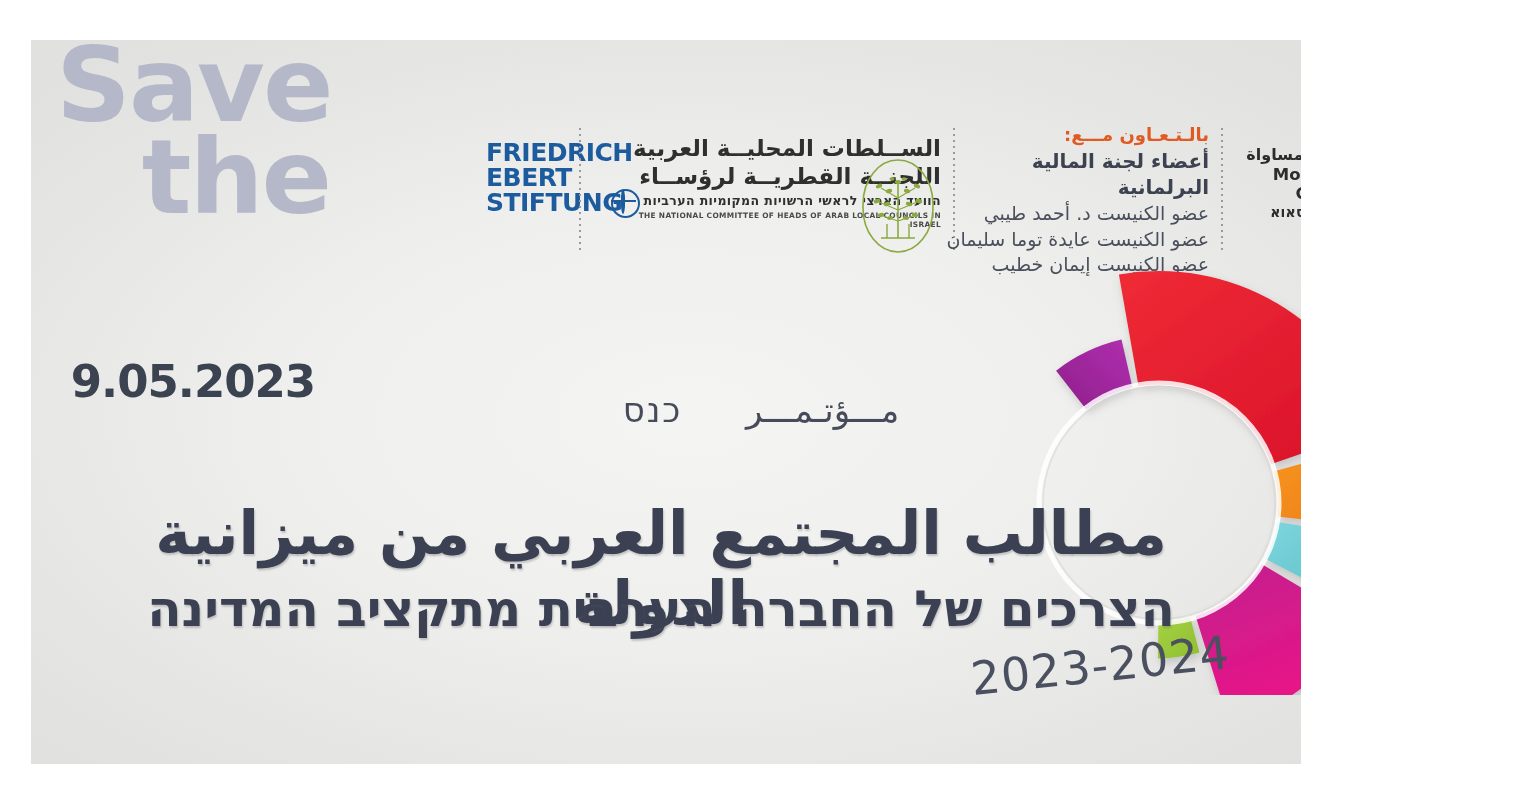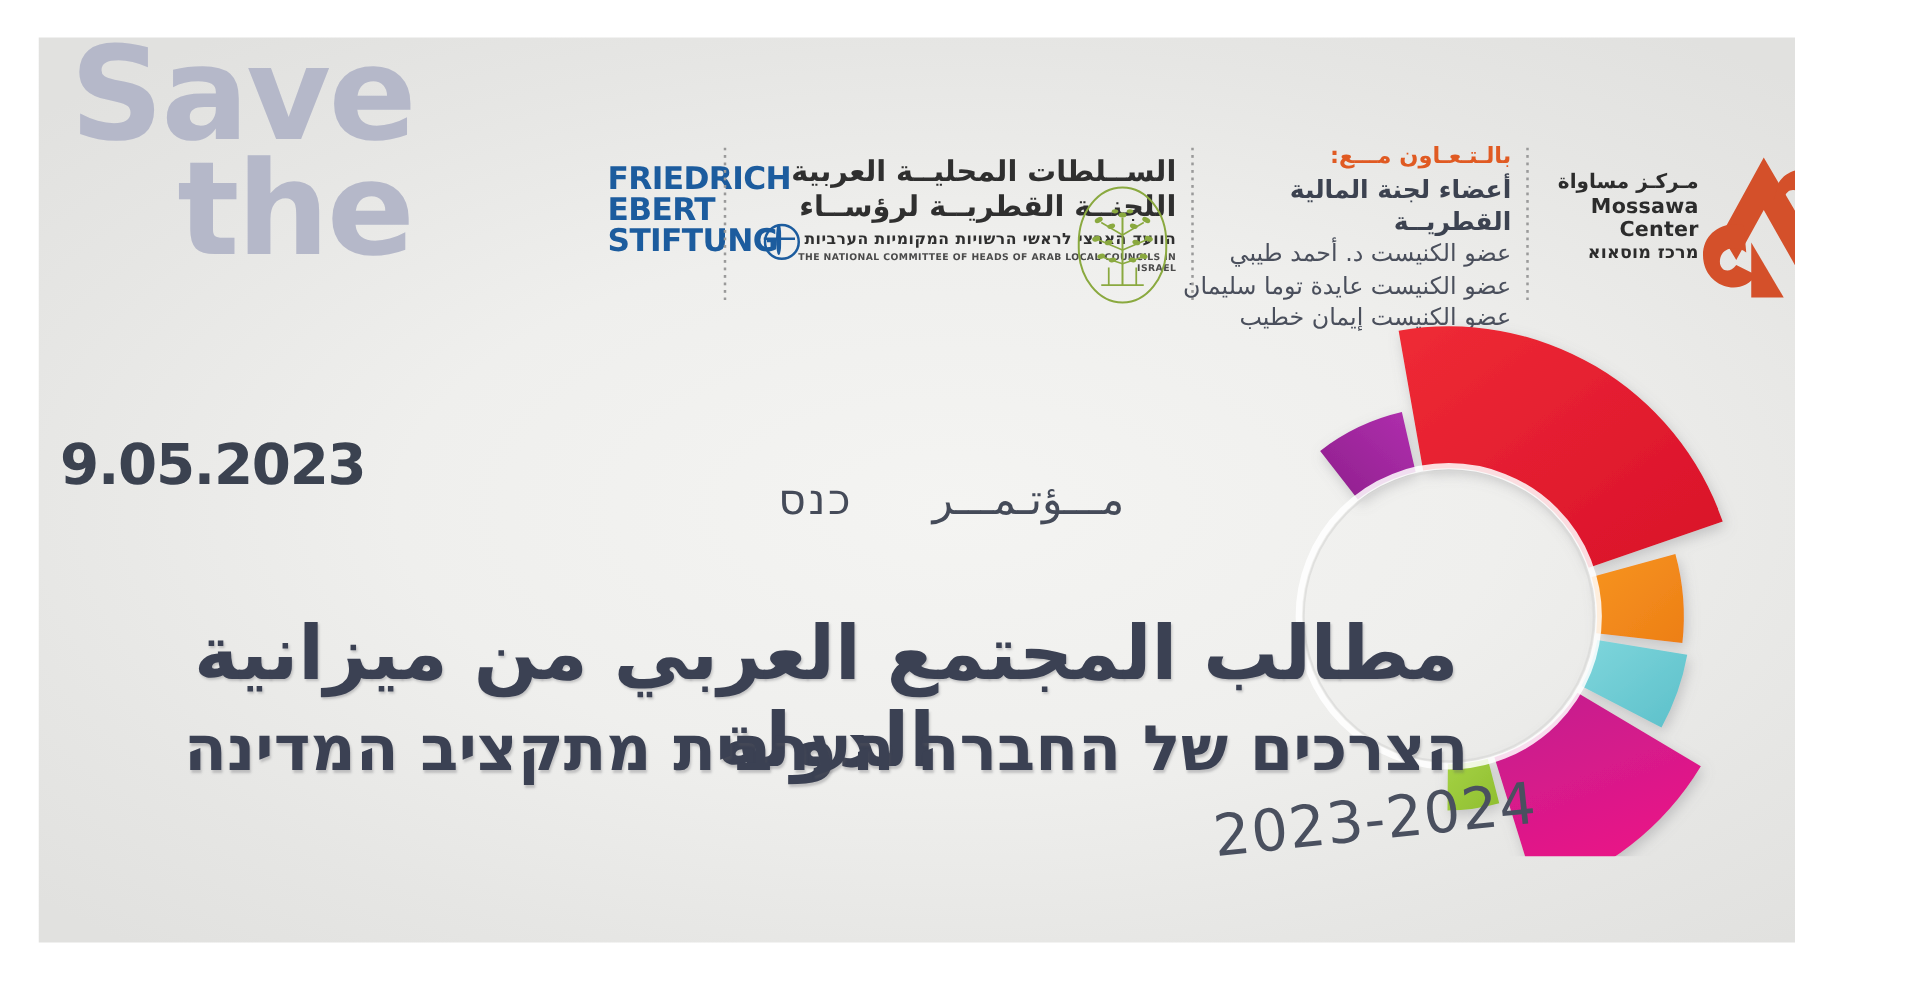--- a/index.html
+++ b/index.html
@@ -9,22 +9,22 @@
     background: #ffffff;
     width: 1536px;
     height: 804px;
     overflow: hidden;
     font-family: "DejaVu Sans", "Liberation Sans", sans-serif;
   }
 
   #poster {
     position: absolute;
     left: 31px;
-    top: 30px;
-    width: 1405px;
+    top: 40px;
+    width: 1270px;
     height: 724px;
     background:
       radial-gradient(ellipse 70% 65% at 52% 52%, #f4f4f2 0%, #efefed 45%, #e6e6e4 78%, #e1e1df 100%);
     overflow: hidden;
   }
 
   
   .save-the-date {
     position: absolute;
     left: 17px;
@@ -39,21 +39,21 @@
   }
   .save-the-date .line-save { display:block; text-align:left; padding-left: 8px; }
   .save-the-date .line-the  { display:block; text-align:right; padding-right: 8px; }
   .save-the-date .line-date { display:block; text-align:right; padding-right: 2px; }
 
   .date-big {
     position: absolute;
     left: 17px;
     top: 315px;
     width: 290px;
-    text-align: left;
+    text-align: center;
     color: #3b4250;
     font-weight: bold;
     font-size: 45px;
     letter-spacing: -1px;
   }
   .time-small {
     position: absolute;
     left: 17px;
     top: 374px;
     width: 290px;
@@ -332,21 +332,21 @@
           <ellipse cx="31" cy="21" rx="2.6" ry="1.7"></ellipse>
           <ellipse cx="43" cy="21" rx="2.6" ry="1.7"></ellipse>
         </g>
       </svg>
     </div>
 
     <div class="dotsep" style="left:522px"></div>
 
     <div class="collab">
       <div class="heading">بالـتـعـاون مـــع:</div>
-      <div class="subhead">أعضاء لجنة المالية القطريــة</div>
+      <div class="subhead">أعضاء لجنة المالية البرلمانية</div>
       <div class="member">عضو الكنيست د. أحمد طيبي</div>
       <div class="member">عضو الكنيست عايدة توما سليمان</div>
       <div class="member">عضو الكنيست إيمان خطيب ياسين</div>
     </div>
 
     <div class="dotsep" style="left:790px"></div>
 
     <div class="mossawa">
       <div class="mossawa-text">
         <div class="m-ar">مـركـز مساواة</div>

